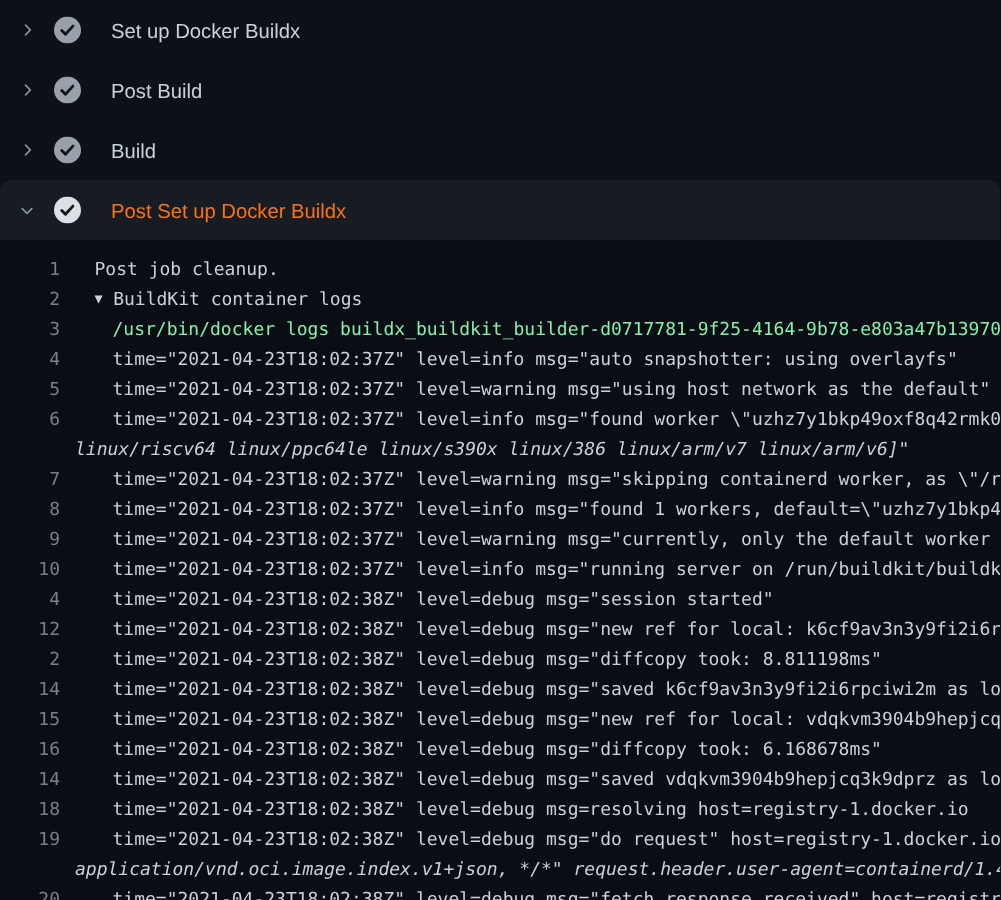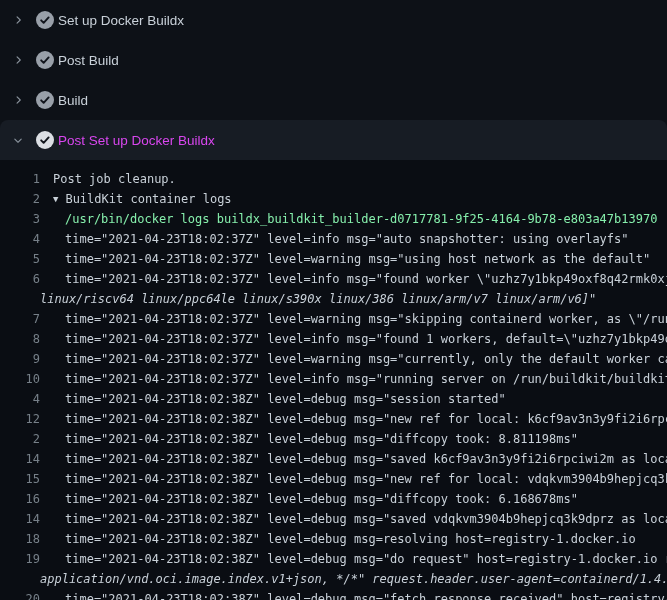--- a/index.html
+++ b/index.html
@@ -36,26 +36,26 @@
   .check {
     margin-left: 10px;
     width: 18px;
     height: 18px;
     color: #99a0a9;
     flex: 0 0 18px;
   }
   .step-row.expanded .check { color: #dcdfe4; }
   .check svg { display: block; }
   .step-label {
-    margin-left: 4px;
+    margin-left: 20px;
     font-family: "Liberation Sans", sans-serif;
     font-size: 13.5px;
     color: #c9d1d9;
   }
-  .step-row.expanded .step-label { color: #d946ef; }
+  .step-row.expanded .step-label { color: #f97316; }
   
   .log-area {
     background: #0a0d13;
     height: 440px;
     padding-top: 9px;
     box-sizing: content-box;
     overflow: hidden;
   }
   .log-row {
     display: flex;
@@ -67,20 +67,21 @@
     white-space: pre;
   }
   .gutter {
     flex: 0 0 40px;
     width: 40px;
     text-align: right;
     color: #778089;
     user-select: none;
   }
   .content {
+    margin-left: 10px;
     flex: 0 0 auto;
     white-space: pre;
   }
   .r-plain .content, .r-group .content { padding-left: 13px; }
   .r-command .content, .r-log .content { padding-left: 25px; }
   .r-wrap .content { padding-left: 0; font-style: italic; }
   .r-command .content {
     color: #86efac;
     font-weight: normal;
   }

